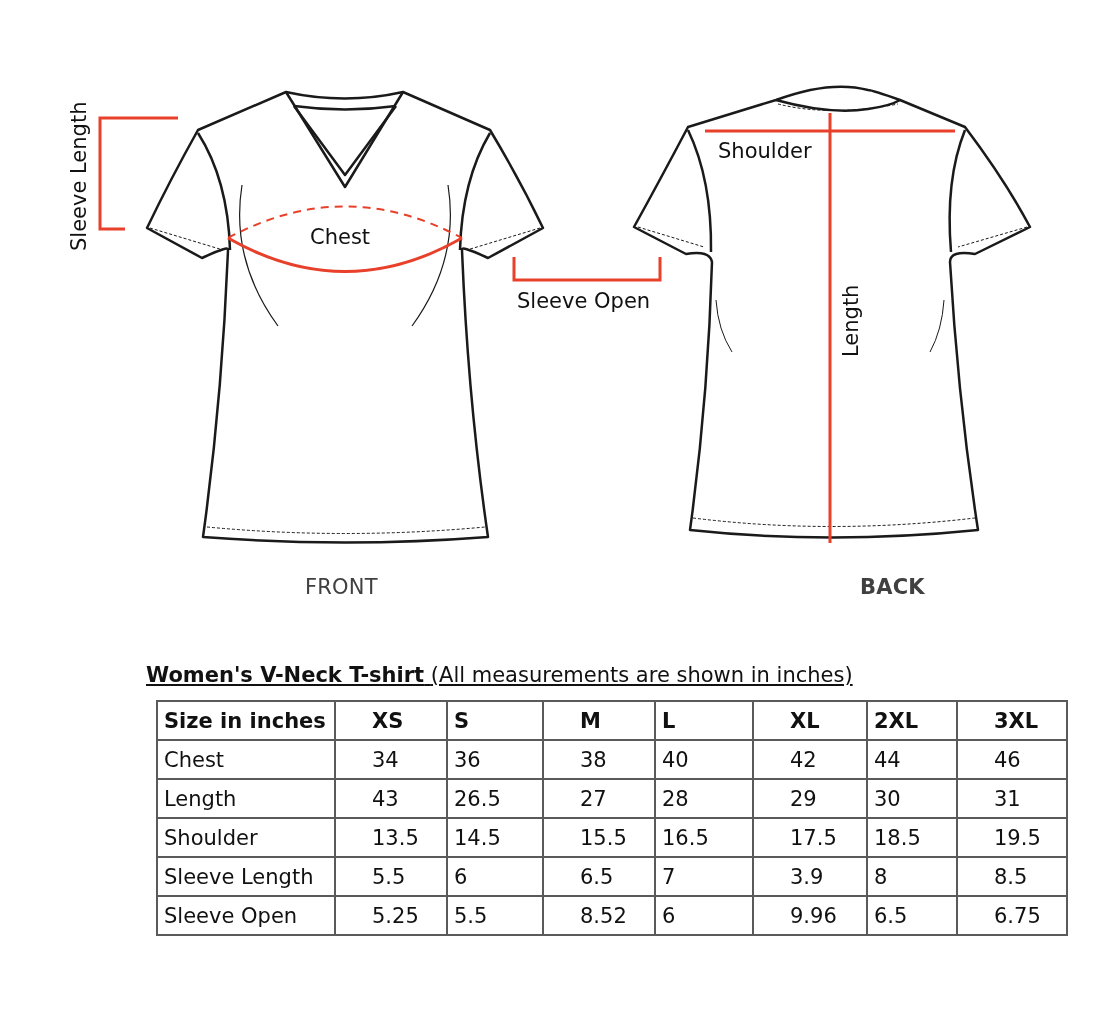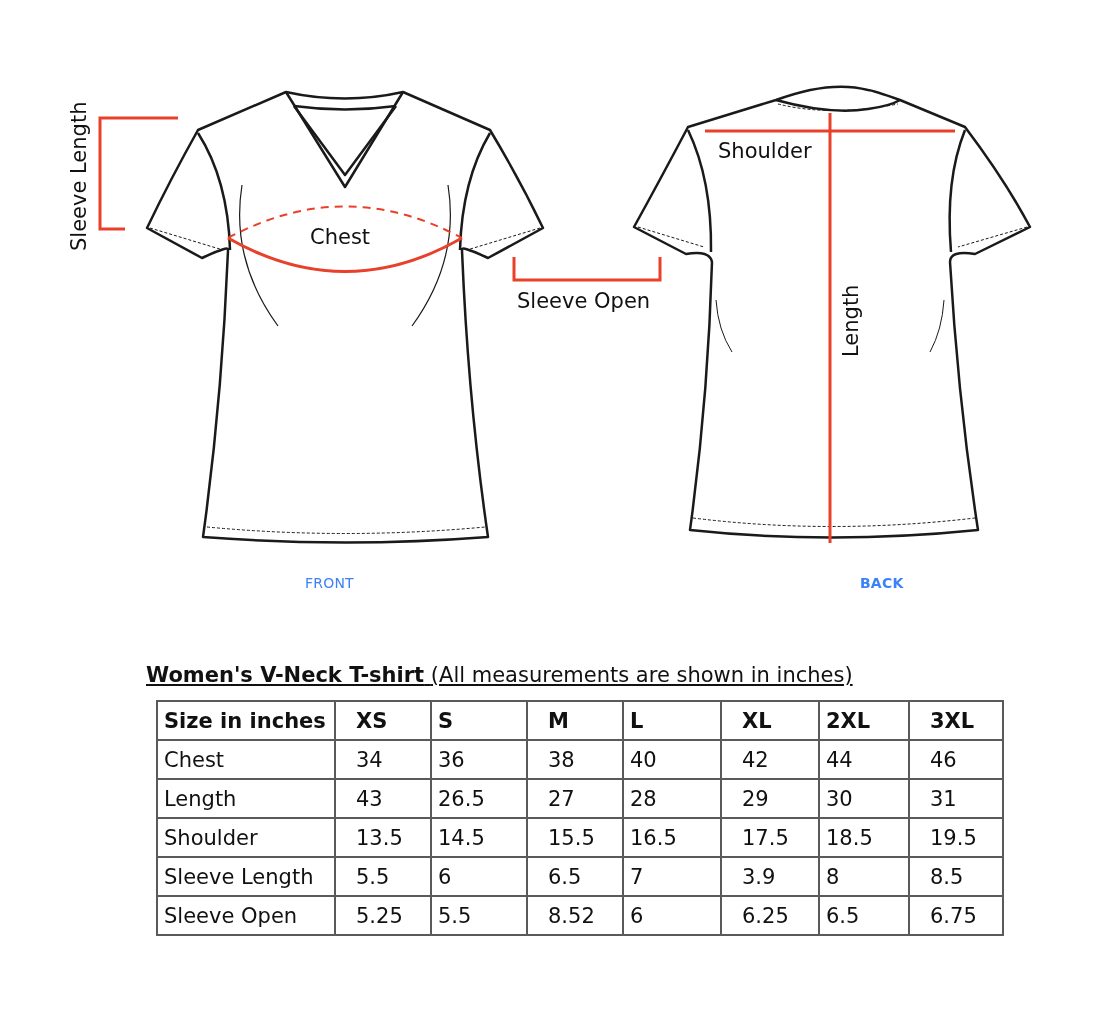--- a/index.html
+++ b/index.html
@@ -1,30 +1,30 @@
 <!DOCTYPE html>
 <html><head>
 <meta charset="utf-8">
 <style>
   html, body { margin: 0; padding: 0; background: #ffffff; }
   body { width: 1120px; height: 1020px; position: relative; overflow: hidden;
          font-family: "DejaVu Sans", "Liberation Sans", sans-serif; color: #111; }
   svg.shirts { position: absolute; left: 0; top: 0; }
   .lbl { position: absolute; font-size: 21px; color: #111; white-space: nowrap; }
-  .view-label { position: absolute; font-size: 14px; letter-spacing: 0.2px; color: #3b82f6; }
+  .view-label { position: absolute; font-size: 21px; letter-spacing: 0.2px; color: #404040; }
   .vert { transform-origin: left top; transform: rotate(-90deg); }
   .title { position: absolute; left: 146px; top: 663px; font-size: 21px; white-space: nowrap; text-decoration: underline; }
   .title b { font-weight: bold; }
   table.sizes { position: absolute; left: 156px; top: 700px; border-collapse: collapse;
                 font-size: 21px; }
   table.sizes td { border: 2px solid #5a5a5a; height: 37px; padding: 0 6px; vertical-align: middle;
                    white-space: nowrap; }
   table.sizes tr.head td { font-weight: bold; }
   table.sizes td.c0 { width: 164px; }
-  table.sizes td.cv { padding-left: 20px; }
+  table.sizes td.cv { padding-left: 36px; }
 </style>
 </head>
 <body>
 
 <svg class="shirts" width="1120" height="640" viewBox="0 0 1120 640">
 
   <g fill="none" stroke="#1a1a1a" stroke-width="2.5" stroke-linejoin="round">
 
     <path d="M286,92 Q345,105 403,92 L490,130 Q520,180 543,228 L488,258 Q460,245 462,250
              Q468,400 488,537 Q345,548 203,537 Q222,400 228,250 Q230,245 202,258 L147,228
@@ -147,18 +147,18 @@
     <td class="cv">3.9</td>
     <td>8</td>
     <td class="cv">8.5</td>
   </tr>
   <tr>
     <td class="c0">Sleeve Open</td>
     <td class="cv">5.25</td>
     <td>5.5</td>
     <td class="cv">8.52</td>
     <td>6</td>
-    <td class="cv">6.25</td>
+    <td class="cv">9.96</td>
     <td>6.5</td>
     <td class="cv">6.75</td>
   </tr>
 </tbody>
   </table>
 
 </body></html>

